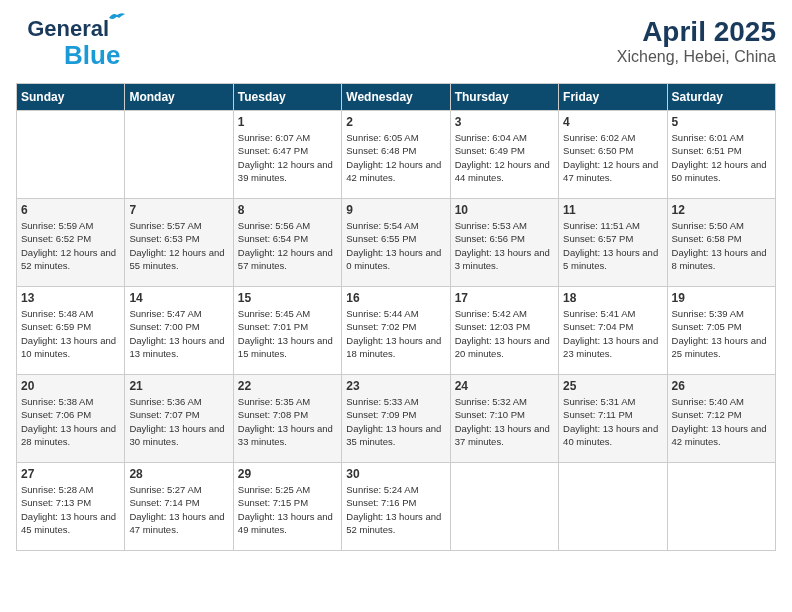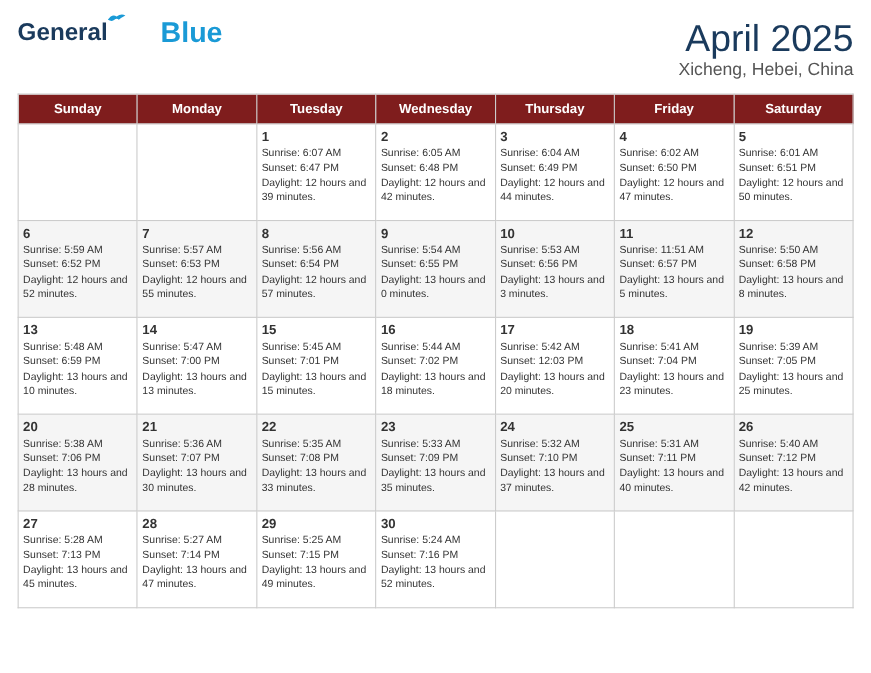--- a/index.html
+++ b/index.html
@@ -11,47 +11,47 @@
       padding: 16px;
     }
     .header-area {
       display: flex;
       justify-content: space-between;
       align-items: flex-start;
       margin-bottom: 12px;
     }
     .logo {
       display: flex;
-      flex-direction: row;
-      align-items: flex-start;
+      flex-direction: column;
+      align-items: center;
     }
     .title-area {
       text-align: right;
     }
     .month-title {
-      font-size: 34px;
-      font-weight: normal;
+      font-size: 28px;
+      font-weight: bold;
       color: #1a3a5c;
     }
     .location-title {
       font-size: 16px;
       color: #555;
     }
     table {
       width: 100%;
       border-collapse: collapse;
       table-layout: fixed;
     }
     thead th {
-      background: #7f1d1d;
+      background: #0c4a6e;
       color: #fff;
       font-size: 12px;
       font-weight: bold;
       padding: 6px 4px;
-      text-align: center;
+      text-align: left;
       border: 1px solid #ccc;
     }
     tbody td {
       border: 1px solid #ccc;
       vertical-align: top;
       padding: 4px;
       font-size: 10px;
       color: #333;
       height: 88px;
     }

